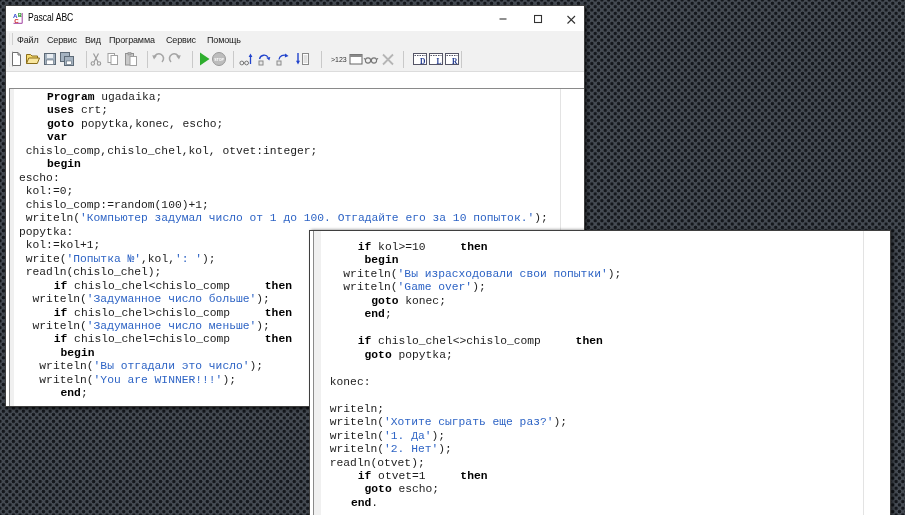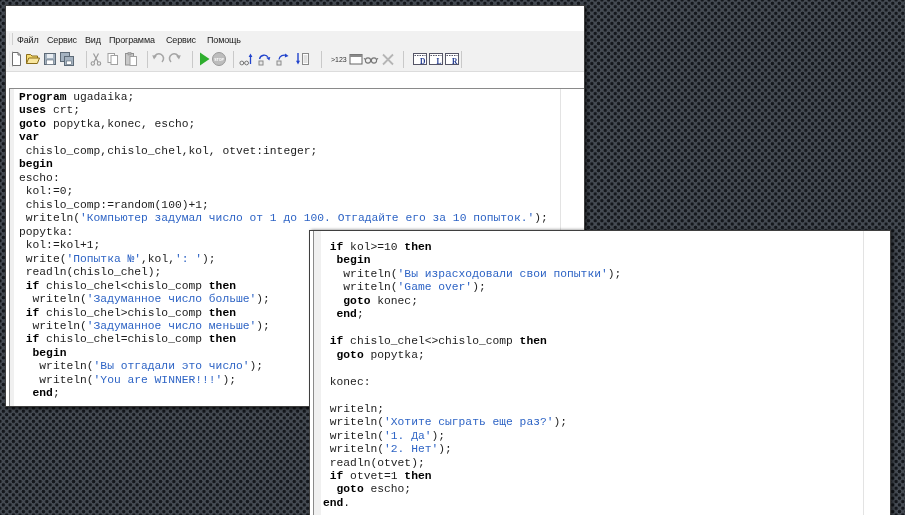--- a/index.html
+++ b/index.html
@@ -21,30 +21,48 @@
 .ti{position:absolute;top:3px;}
 .tsep{position:absolute;top:3px;width:1px;height:17px;background:#c9c9c9;}
 .tabrow{position:absolute;left:0;top:66px;width:100%;height:15px;background:#f3f3f3;}
 .tab{position:absolute;left:2px;top:0px;width:67px;height:15px;border-right:1px solid #8f8f8f;font-size:9px;color:#222;}
 .tab span{position:absolute;left:4px;top:0.5px;letter-spacing:-0.1px;}
 .editor{position:absolute;left:3px;top:82px;width:574px;height:317px;background:#fff;
   border-top:1px solid #8a8a8a;border-left:1px solid #8a8a8a;}
 .gutter{position:absolute;left:0;top:0;width:4px;height:100%;background:#f0f0f0;}
 .vdiv{position:absolute;top:0;width:1px;height:100%;background:#e3e3e3;}
 pre.code{position:absolute;margin:0;font-family:"Liberation Mono",monospace;font-size:11.3px;line-height:13.47px;color:#1c1c1c;}
-pre.code b{color:#000;}
+pre.code b{color:#000;margin-left:28px;}
 pre.code i{font-style:normal;color:#2e64c5;text-align:center;}
 #win2{position:absolute;left:309px;top:230px;width:580px;height:285px;background:#fff;
   border-left:1px solid #3f3f3f;border-top:1px solid #3f3f3f;border-right:1px solid #3f3f3f;
   box-shadow:2px 0 3px rgba(0,0,0,.55);}
 #win2 .inborder{position:absolute;left:3px;top:0;width:1px;height:100%;background:#8a8a8a;}
 #win2 .gut2{position:absolute;left:4px;top:0;width:7px;height:100%;background:#f0f0f0;}
 </style></head>
 <body>
 <div id="mainwin">
+  <div class="titlebar">
+    <svg style="position:absolute;left:7px;top:6px" width="12" height="13" viewBox="0 0 12 13">
+      <path d="M9.2 1 L9.2 11.3 L0.5 11.3" stroke="#a040a0" fill="none"></path>
+      <text x="0" y="6" font-size="6.2" font-weight="bold" fill="#3344cc" font-family="Liberation Sans">A</text>
+      <text x="4.9" y="4.8" font-size="5.2" font-weight="bold" fill="#0f8a0f" font-family="Liberation Sans">B</text>
+      <text x="1.3" y="10.8" font-size="6.2" font-weight="bold" fill="#cc2222" font-family="Liberation Sans">C</text>
+    </svg>
+    <div class="title-tx">Pascal ABC</div>
+    <svg style="position:absolute;left:493px;top:0" width="14" height="25">
+        <path d="M0.5 13 H7.5" stroke="#333" stroke-width="1.1" fill="none"></path>
+      </svg>
+    <svg style="position:absolute;left:528px;top:0" width="14" height="25">
+        <rect x="0.5" y="9.5" width="7" height="7" stroke="#333" stroke-width="1.1" fill="none"></rect>
+      </svg>
+    <svg style="position:absolute;left:561px;top:0" width="14" height="25">
+        <path d="M0.5 10 L8 17.5 M8 10 L0.5 17.5" stroke="#333" stroke-width="1.1" fill="none"></path>
+      </svg>
+  </div>
   <div class="menubar">
       <div style="position:absolute;left:3px;top:2px;width:2px;height:12px;border-left:1px solid #e8e8e8;border-right:1px solid #cfcfcf"></div>
     <span style="left:11px">Файл</span>
     <span style="left:41px">Сервис</span>
     <span style="left:79px">Вид</span>
     <span style="left:103px">Программа</span>
     <span style="left:160px">Сервис</span>
     <span style="left:201px">Помощь</span>
   </div>
   <div class="toolbar">

